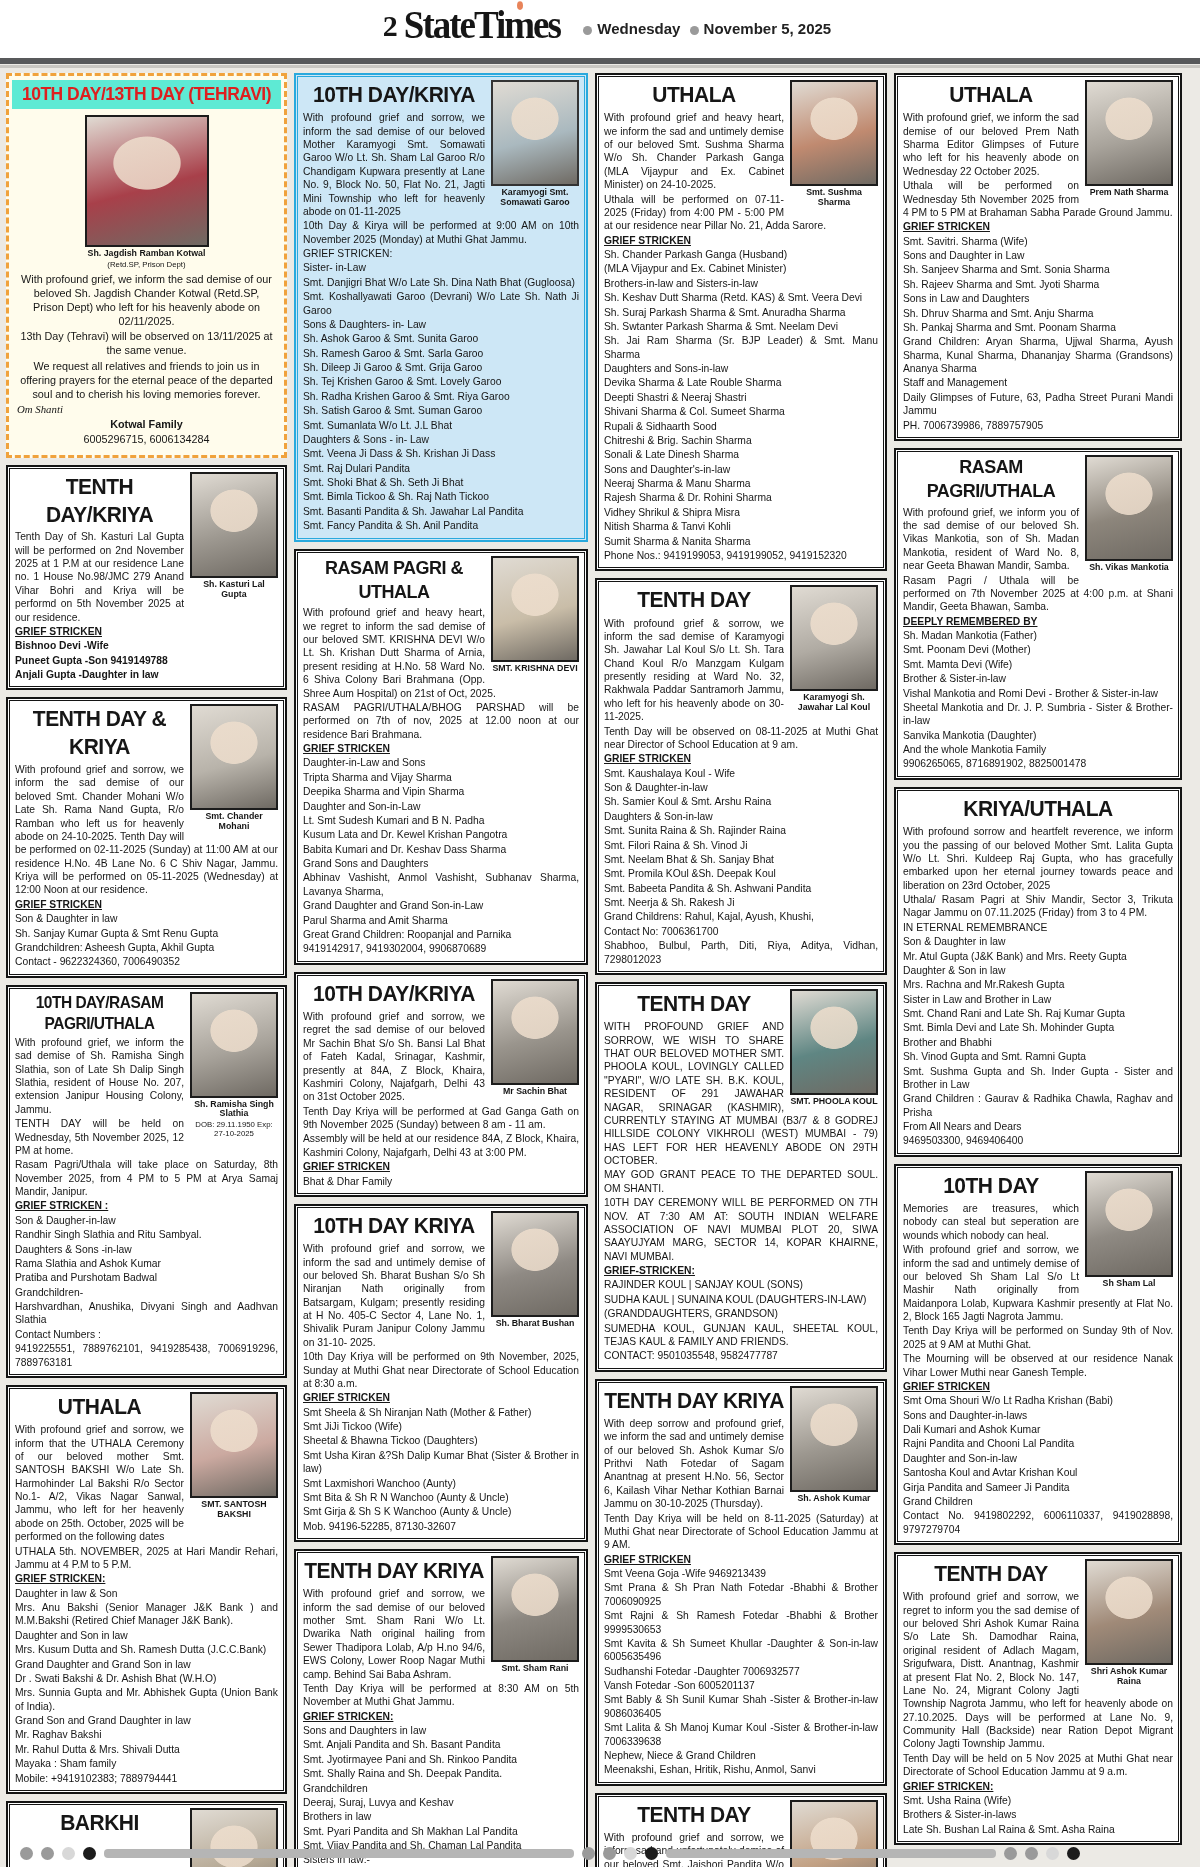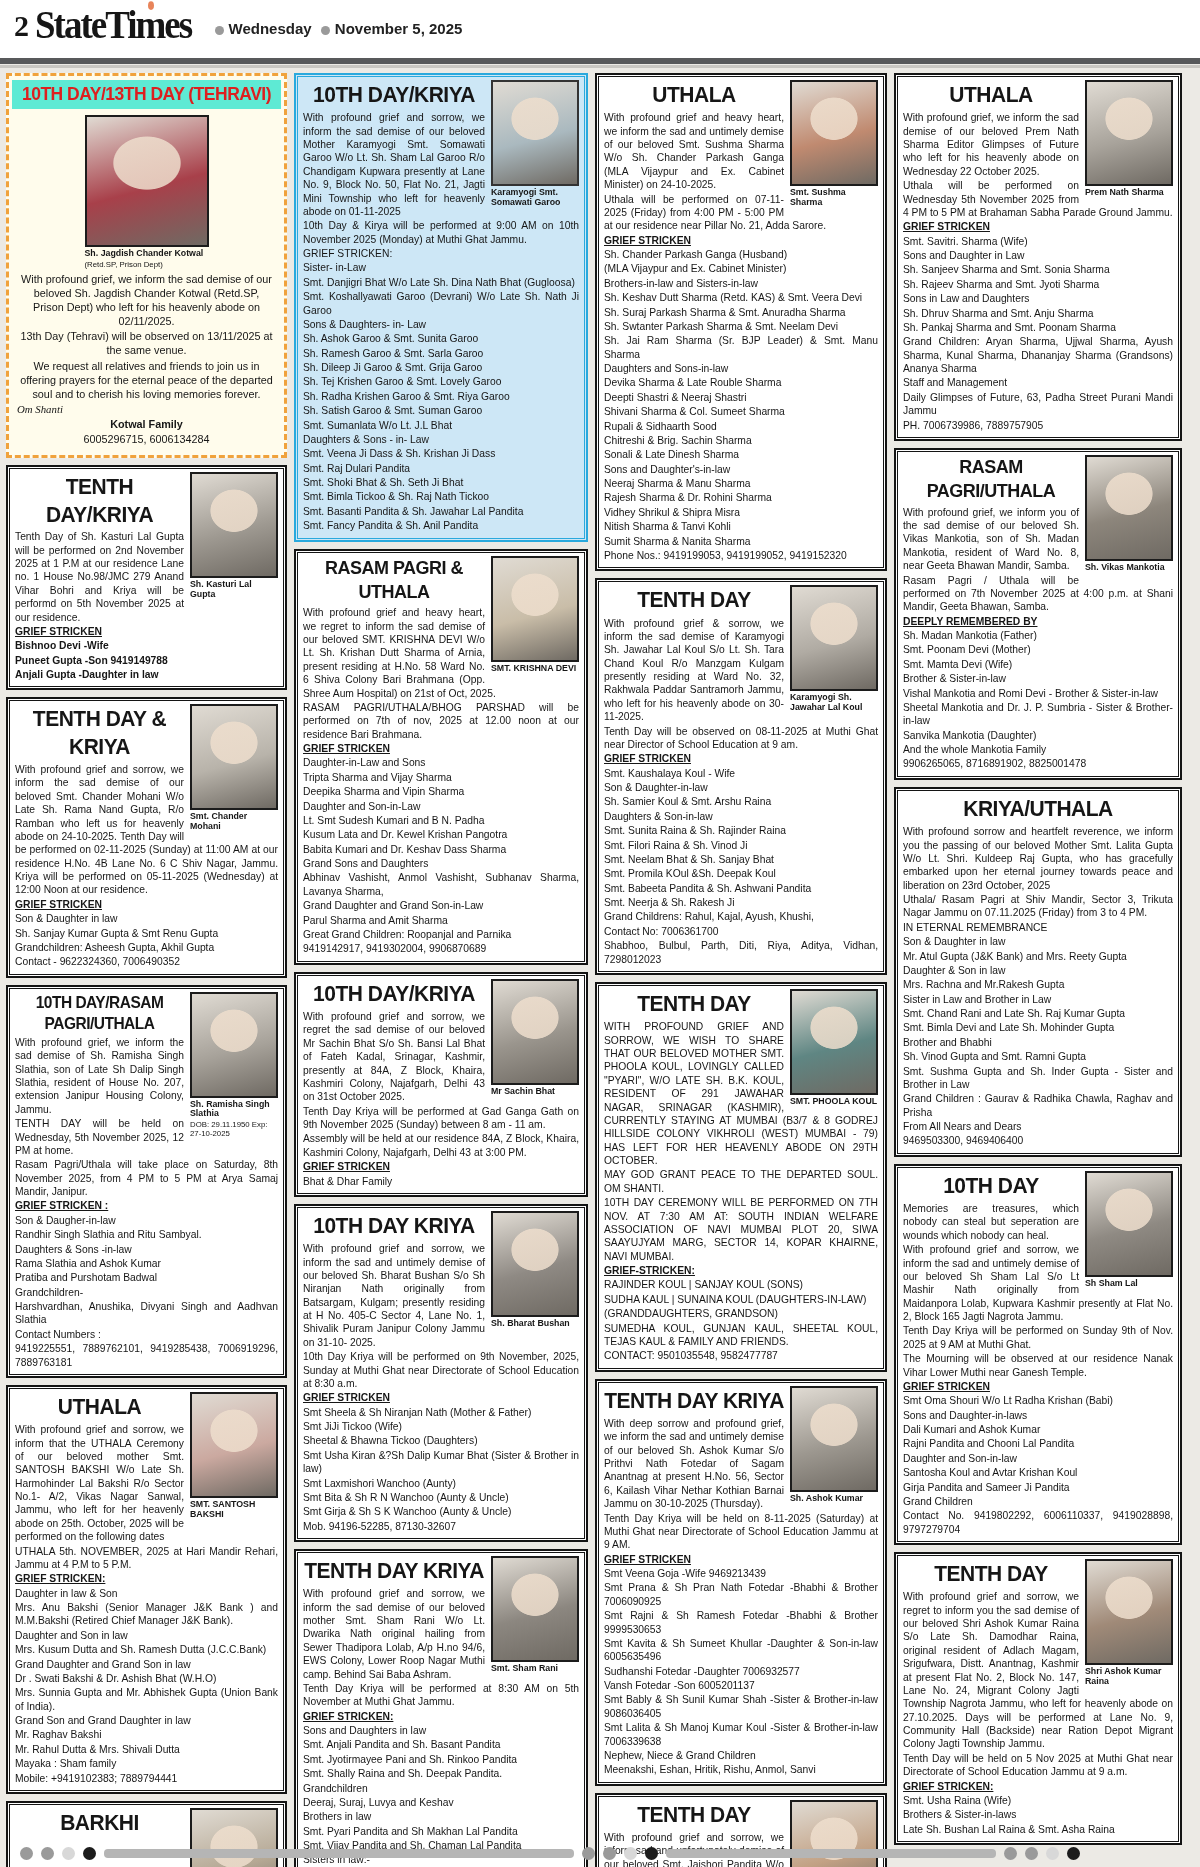--- a/index.html
+++ b/index.html
@@ -1,39 +1,39 @@
 <!DOCTYPE html>
 <html><head>
 <meta charset="utf-8">
 <style>
   html,body{margin:0;padding:0;}
   body{
     width:1200px;height:1867px;overflow:hidden;position:relative;
     background:#eceae5;font-family:"Liberation Sans",sans-serif;color:#161616;
   }
   
-  .hdr{height:52px;background:#fff;position:relative;padding:6px 0 0 14px;white-space:nowrap;}
+  .hdr{height:52px;background:#fff;position:relative;padding:6px 0 0 14px;white-space:nowrap;text-align:center;}
   .pageno{font-family:"Liberation Serif",serif;font-size:30px;font-weight:bold;vertical-align:bottom;margin-right:6px;}
   .masthead{font-family:"Liberation Serif",serif;font-size:37px;font-weight:bold;letter-spacing:-2px;position:relative;display:inline-block;line-height:1;vertical-align:bottom;transform:scaleY(1.08);}
   .masthead .idot{position:absolute;top:-3px;left:72.5%;width:6px;height:8px;border-radius:50%;background:#e8845a;}
   .hmeta{display:inline-block;vertical-align:bottom;margin:0 0 6px 14px;font-size:15px;font-weight:bold;color:#222;}
   .bdot{display:inline-block;width:9px;height:9px;border-radius:50%;background:#9a9a9a;margin:0 5px;vertical-align:middle;}
   .hrule{height:6px;background:#58595b;margin:0 0 1px;}
   .hrule2{height:3px;background:#c9c7c2;margin-bottom:5px;}
   
   .cols{display:flex;gap:7px;padding:0 6px;align-items:flex-start;}
   .col{display:flex;flex-direction:column;gap:7px;}
   .c1{width:281px;}.c2{width:294px;}.c3{width:292px;}.c4{width:288px;}
   
   .notice{background:#fff;border:2px solid #141414;position:relative;padding:5px 7px 6px;font-size:10.3px;line-height:1.30;}
   .notice::after{content:"";position:absolute;inset:1px;border:1px solid #141414;pointer-events:none;}
   .n-title{font-size:21px;font-weight:bold;text-align:center;margin:1px 0 3px;letter-spacing:-0.5px;transform:scaleY(1.05);}
   .n-title.tm{font-size:18px;}
   .n-title.ts{font-size:15.5px;}
-  .photo{float:right;width:88px;margin:0 0 2px 6px;text-align:left;}
+  .photo{float:right;width:88px;margin:0 0 2px 6px;text-align:center;}
   .photo .img{height:102px;border:2px solid #1c1c1c;background:linear-gradient(165deg,#e2ddd5 0%,#b5b0a8 55%,#6f6a63 100%);}
   .photo .cap{font-size:8.8px;font-weight:bold;line-height:1.12;margin-top:2px;}
   .photo .sub{font-size:7.8px;font-weight:normal;}
   .n-body{clear:none;}
   .ln{margin-bottom:1px;text-align:justify;}
   .ln.c{text-align:center;}
   .ln.cb{text-align:center;font-weight:bold;}
   .ln.i{font-style:italic;font-family:"Liberation Serif",serif;}
   .ln.u{font-weight:bold;text-decoration:underline;text-align:left;}
   .ln.b{font-weight:bold;text-align:left;}
@@ -66,21 +66,21 @@
 </header>
 <div class="hrule"></div>
 <div class="hrule2"></div>
 
 <main class="cols" id="cols">
     <div class="col c1">
       <section class="notice tehravi">
         <h2 class="n-title ts">10TH DAY/13TH DAY (TEHRAVI)</h2>
         <figure class="photo">
           <div class="img" style="background: radial-gradient(46% 34% at 50% 36%, rgba(238, 222, 205, 0.85) 0px, rgba(238, 222, 205, 0.85) 60%, rgba(0, 0, 0, 0) 62%), linear-gradient(165deg, rgb(224, 219, 211) 0%, rgb(168, 64, 74) 55%, rgb(111, 106, 99) 100%);"></div>
-          <figcaption class="cap">Sh. Jagdish Chander Kotwal</figcaption>
+          <figcaption class="cap">Sh. Jagdish Ramban Kotwal</figcaption>
           <div class="cap sub">(Retd.SP, Prison Dept)</div>
         </figure>
         <div class="n-body">
           <div class="ln c">With profound grief, we inform the sad demise of our beloved Sh. Jagdish Chander Kotwal (Retd.SP, Prison Dept) who left for his heavenly abode on 02/11/2025.</div>
           <div class="ln c">13th Day (Tehravi) will be observed on 13/11/2025 at the same venue.</div>
           <div class="ln c">We request all relatives and friends to join us in offering prayers for the eternal peace of the departed soul and to cherish his loving memories forever.</div>
           <div class="ln i">Om Shanti</div>
           <div class="ln cb">Kotwal Family</div>
           <div class="ln c">6005296715, 6006134284</div>
         </div>

